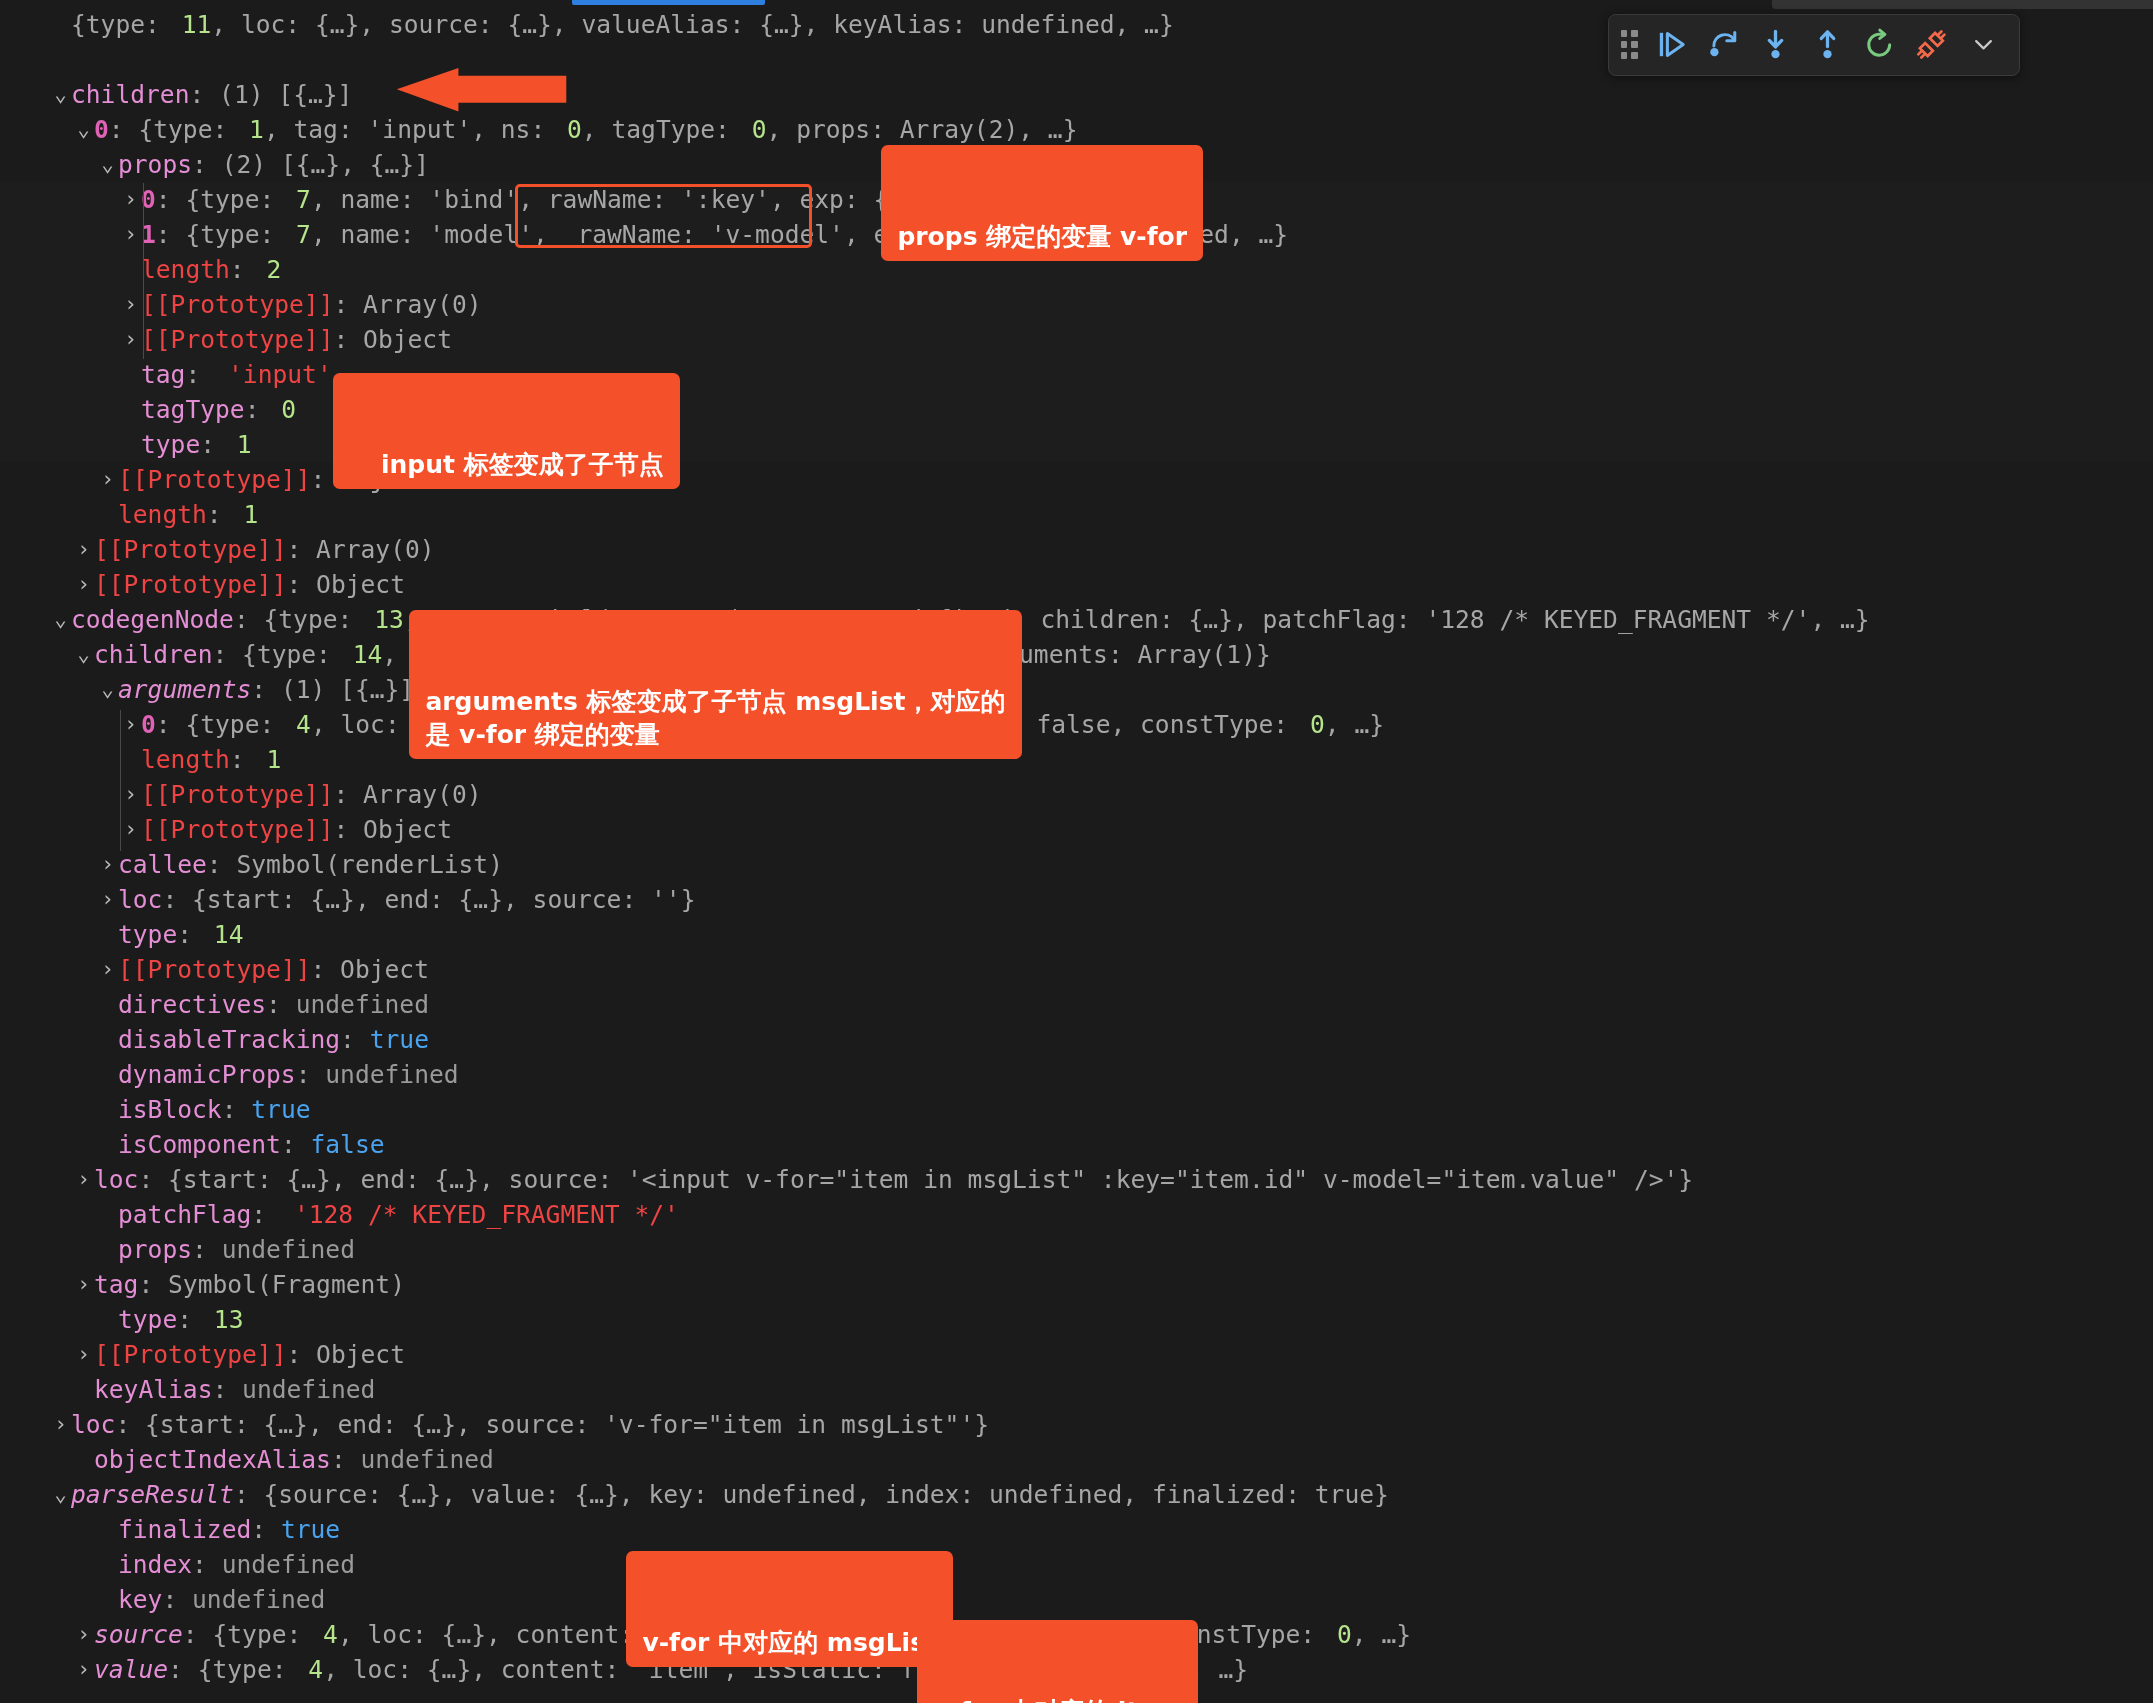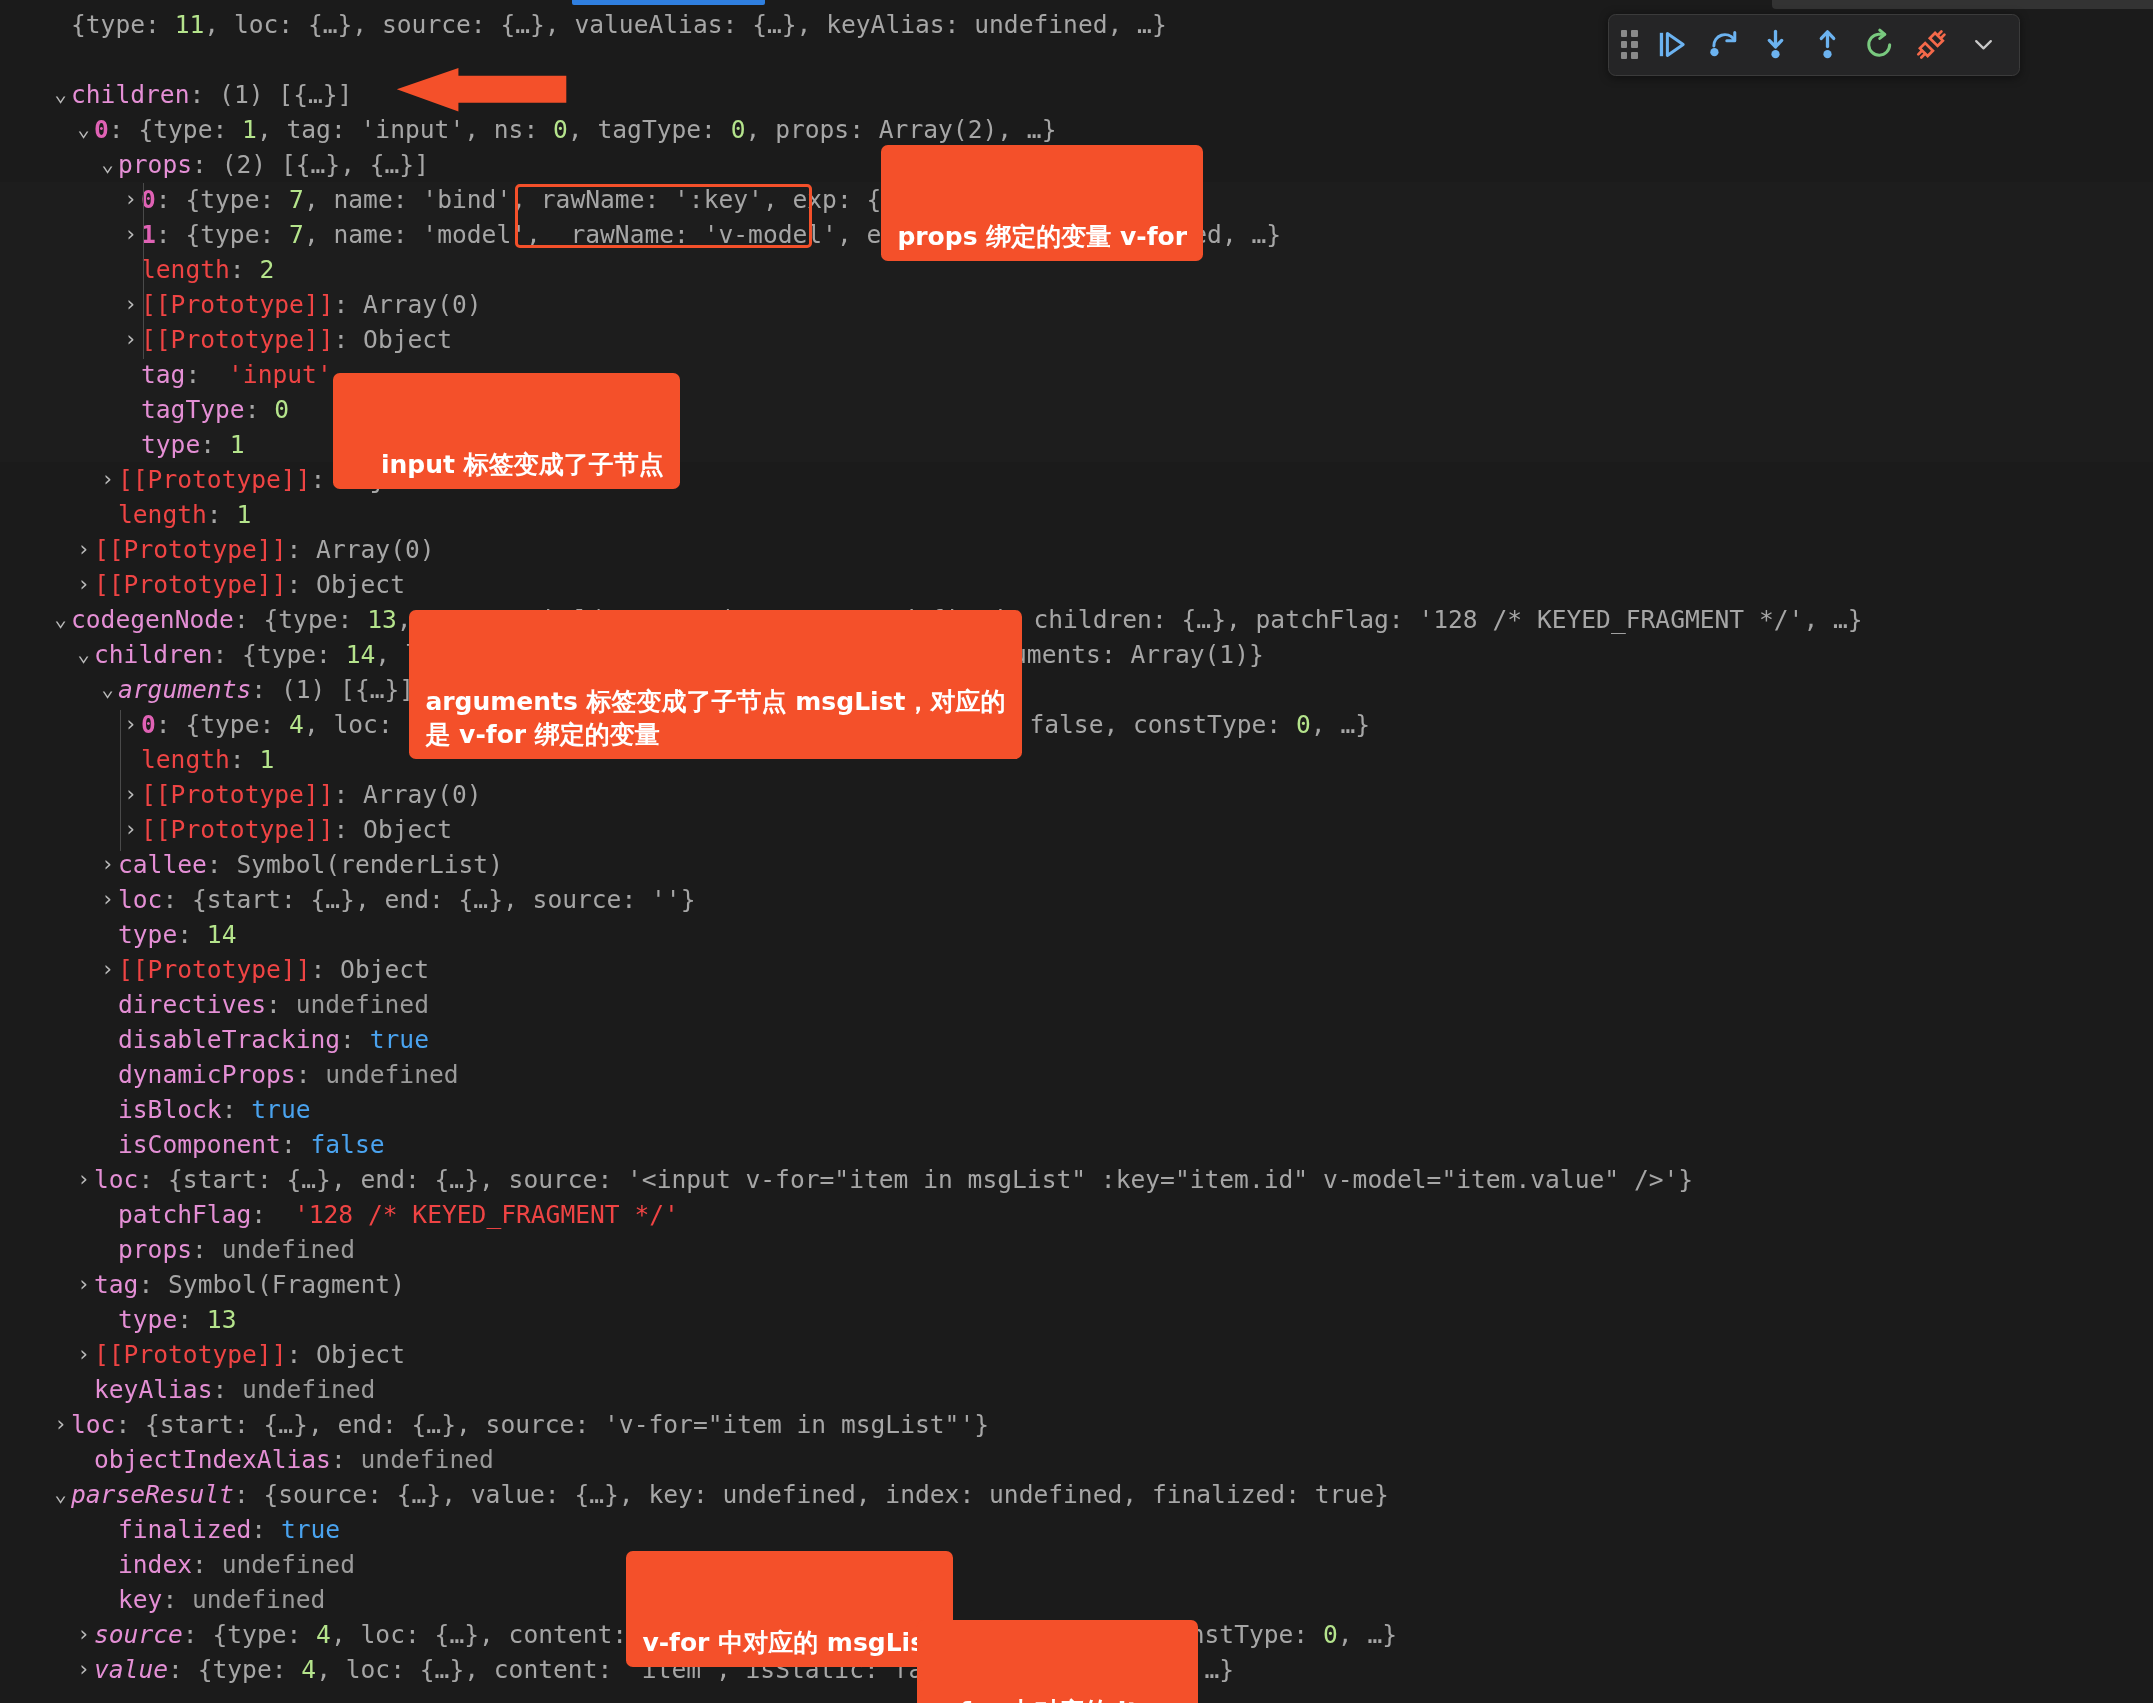--- a/index.html
+++ b/index.html
@@ -105,21 +105,21 @@
     top: -1.9px;
   }
   .tw.blank { color: transparent; }
 
   
   .k       { color: #e48fd5; }           
   .k-it    { color: #e48fd5; font-style: italic; text-align: center; } 
   .idx     { color: #e062b5; font-weight: bold; }  
   .dim     { color: #ef4444; }           
   .v       { color: #a6a6a6; }           
-  .num     { color: #b5e48c; }           
+  .num     { color: #b5e48c; margin-left: 7px; }           
   .bool    { color: #4aa3ef; }           
   .undef   { color: #9a9a9a; }           
   .str     { color: #ef4444; margin-left: 13px; }           
 
   
   .rail {
     position: absolute;
     width: 1px;
     background: #4a4a4a;
   }

